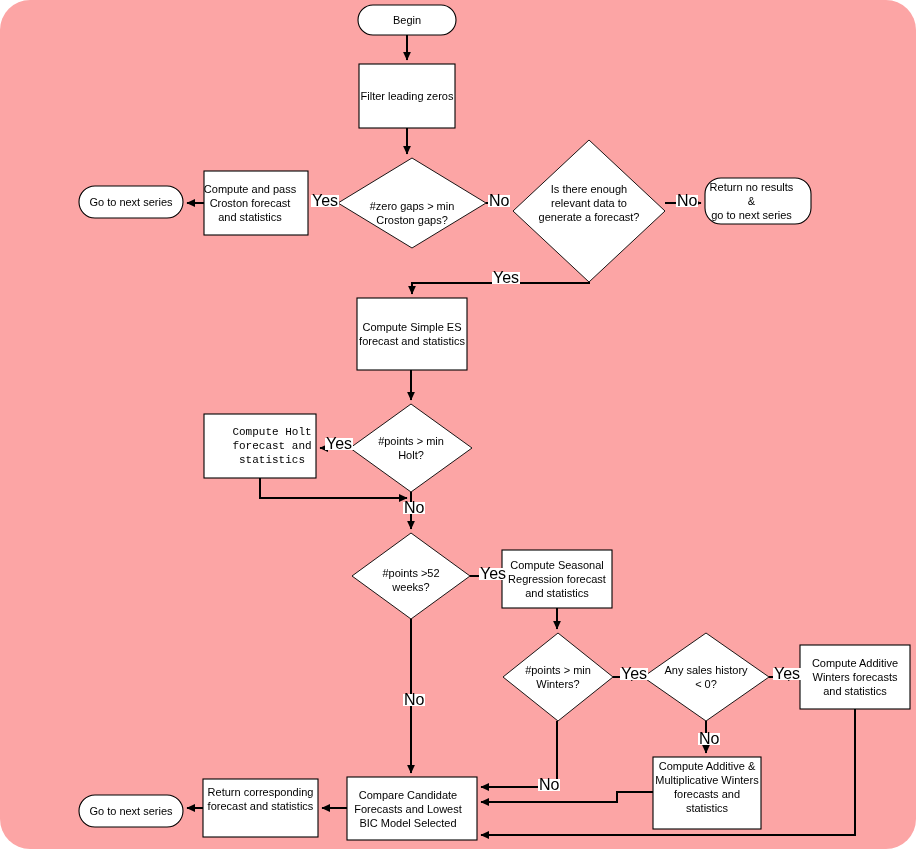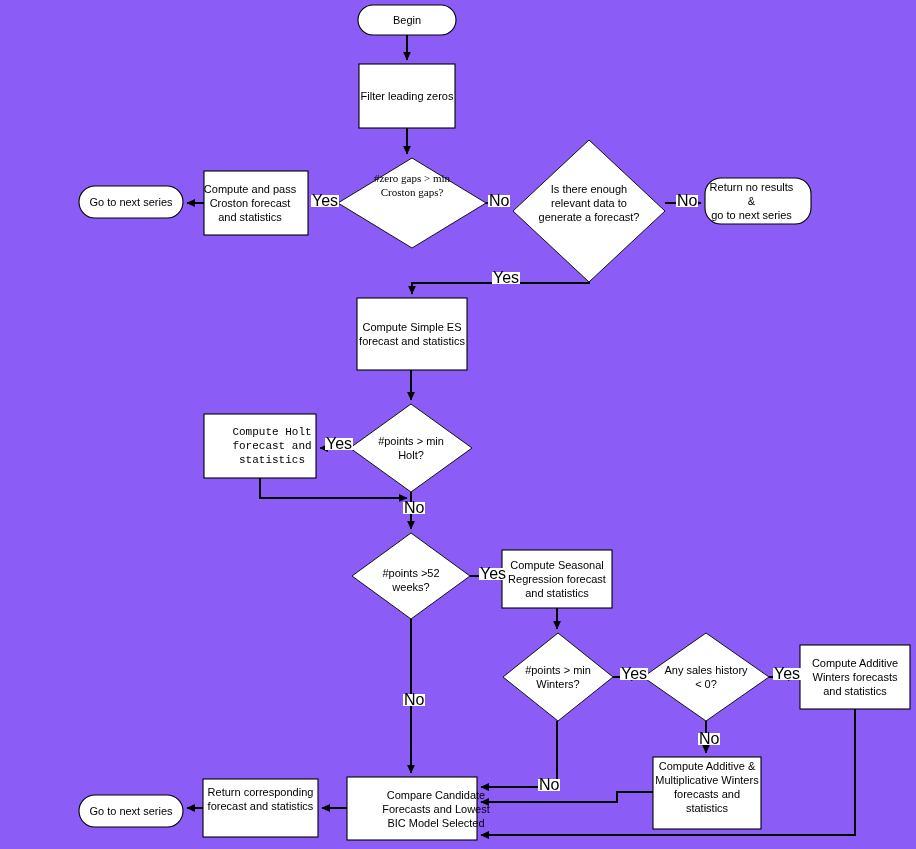--- a/index.html
+++ b/index.html
@@ -8,22 +8,23 @@
     padding: 0;
     background: #ffffff;
   }
   body {
     font-family: "Liberation Sans", sans-serif;
   }
   #canvas {
     position: relative;
     width: 916px;
     height: 849px;
-    background: #8b5cf6;
+    background: #fca5a5;
     overflow: hidden;
+    border-radius: 30px;
   }
   #canvas svg.layer {
     position: absolute;
     left: 0;
     top: 0;
     width: 916px;
     height: 849px;
   }
   .node-label {
     position: absolute;
@@ -130,21 +131,21 @@
         <rect x="653" y="757" width="108" height="72" fill="#ffffff" stroke="#000000"></rect>
         <rect x="347" y="777" width="130" height="63" fill="#ffffff" stroke="#000000"></rect>
         <rect x="203" y="779" width="115" height="58" fill="#ffffff" stroke="#000000"></rect>
         <rect x="79" y="795" width="104" height="32" rx="16" ry="16" fill="#ffffff" stroke="#000000"></rect>
       </g>
   </svg>
 
   <div id="labels-layer">
       <div class="node-label" style="left: 358px; top: 5px; width: 98px; height: 30px;">Begin</div>
       <div class="node-label" style="left: 359px; top: 64px; width: 96px; height: 64px;">Filter leading zeros</div>
-      <div class="node-label" style="left: 338px; top: 140px; width: 148px; height: 90px; font-family: Liberation Serif, serif;">#zero gaps &gt; min
+      <div class="node-label" style="left: 338px; top: 168px; width: 148px; height: 90px;">#zero gaps &gt; min
 Croston gaps?</div>
       <div class="node-label" style="left: 196px; top: 171px; width: 108px; height: 64px;">Compute and pass
 Croston forecast
 and statistics</div>
       <div class="node-label" style="left: 79px; top: 186px; width: 104px; height: 32px;">Go to next series</div>
       <div class="node-label" style="left: 513px; top: 132px; width: 152px; height: 142px;">Is there enough
 relevant data to
 generate a forecast?</div>
       <div class="node-label" style="left: 705px; top: 178px; width: 93px; height: 46px;">Return no results &amp;
 go to next series</div>
@@ -163,21 +164,21 @@
 Winters?</div>
       <div class="node-label" style="left: 643px; top: 633px; width: 126px; height: 88px;">Any sales history
 &lt; 0?</div>
       <div class="node-label" style="left: 800px; top: 645px; width: 110px; height: 64px;">Compute Additive
 Winters forecasts
 and statistics</div>
       <div class="node-label" style="left: 653px; top: 757px; width: 108px; height: 60px;">Compute Additive &amp;
 Multiplicative Winters
 forecasts and
 statistics</div>
-      <div class="node-label" style="left: 347px; top: 777px; width: 122px; height: 63px; padding-left: 28px;">Compare Candidate
+      <div class="node-label" style="left: 347px; top: 777px; width: 122px; height: 63px;">Compare Candidate
 Forecasts and Lowest
 BIC Model Selected</div>
       <div class="node-label" style="left: 203px; top: 779px; width: 115px; height: 40px;">Return corresponding
 forecast and statistics</div>
       <div class="node-label" style="left: 79px; top: 795px; width: 104px; height: 32px;">Go to next series</div>
     </div>
   <div id="edgelabels-layer">
       <div class="edge-label" style="left: 311px; top: 195px;">Yes</div>
       <div class="edge-label" style="left: 488px; top: 195px;">No</div>
       <div class="edge-label" style="left: 676px; top: 195px;">No</div>

